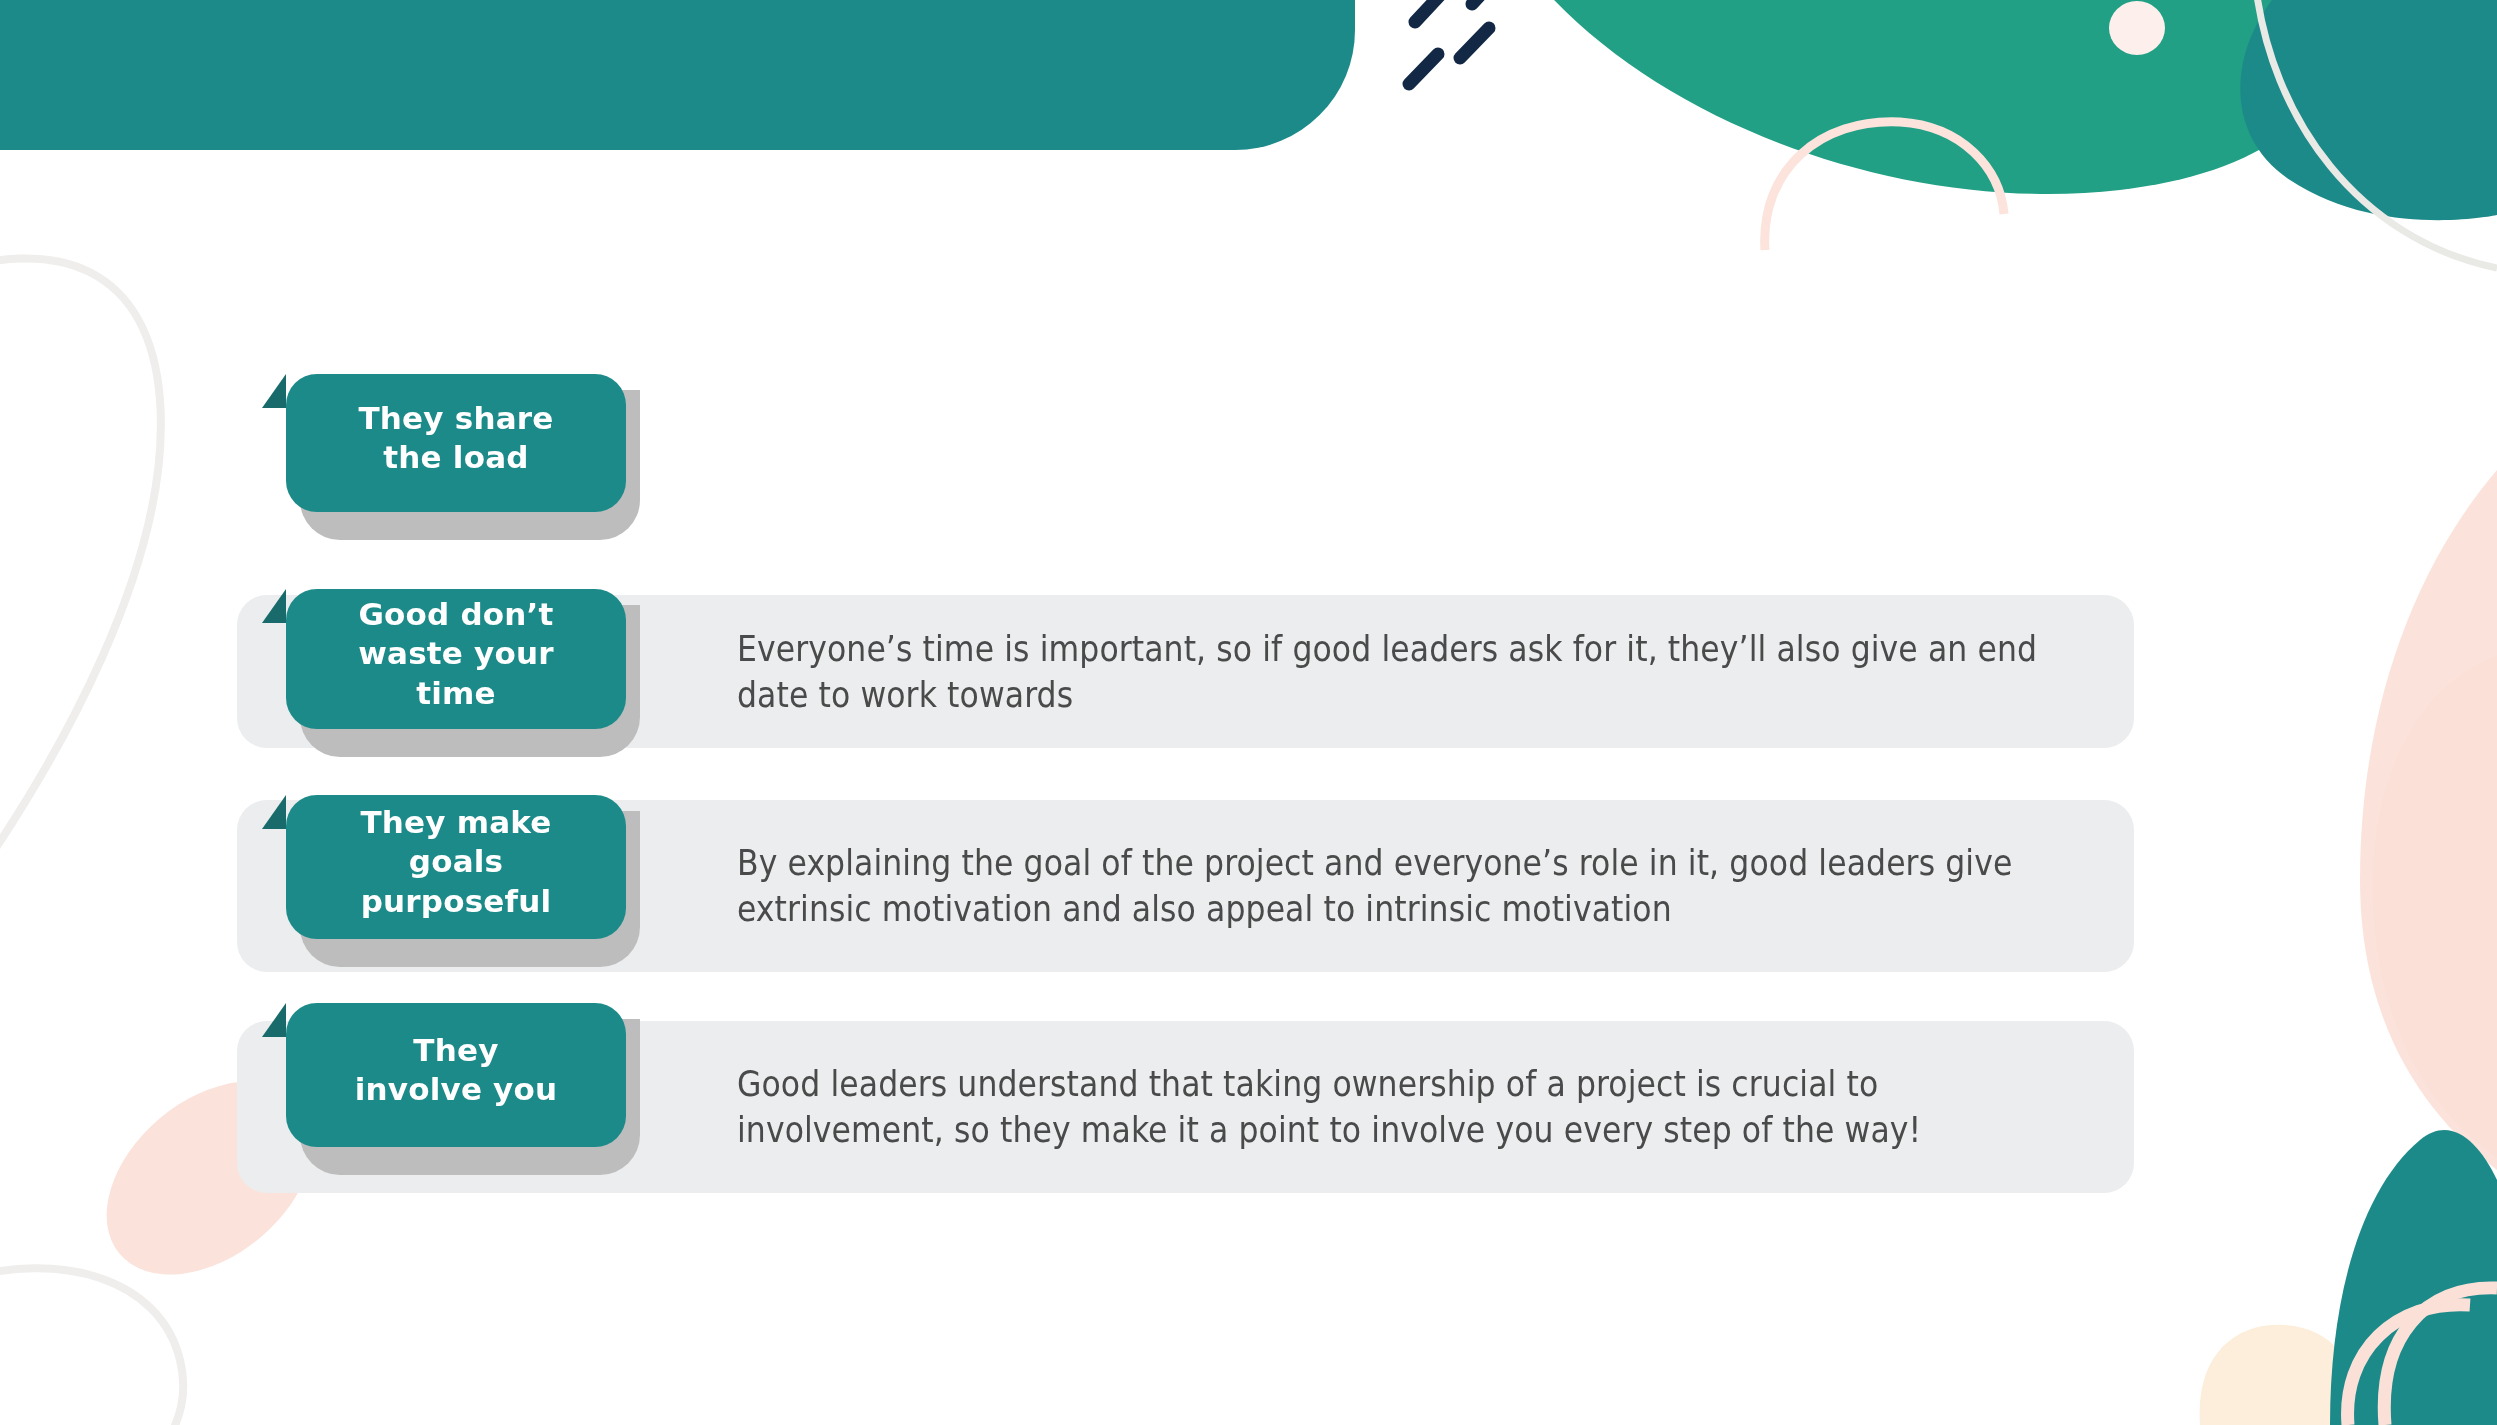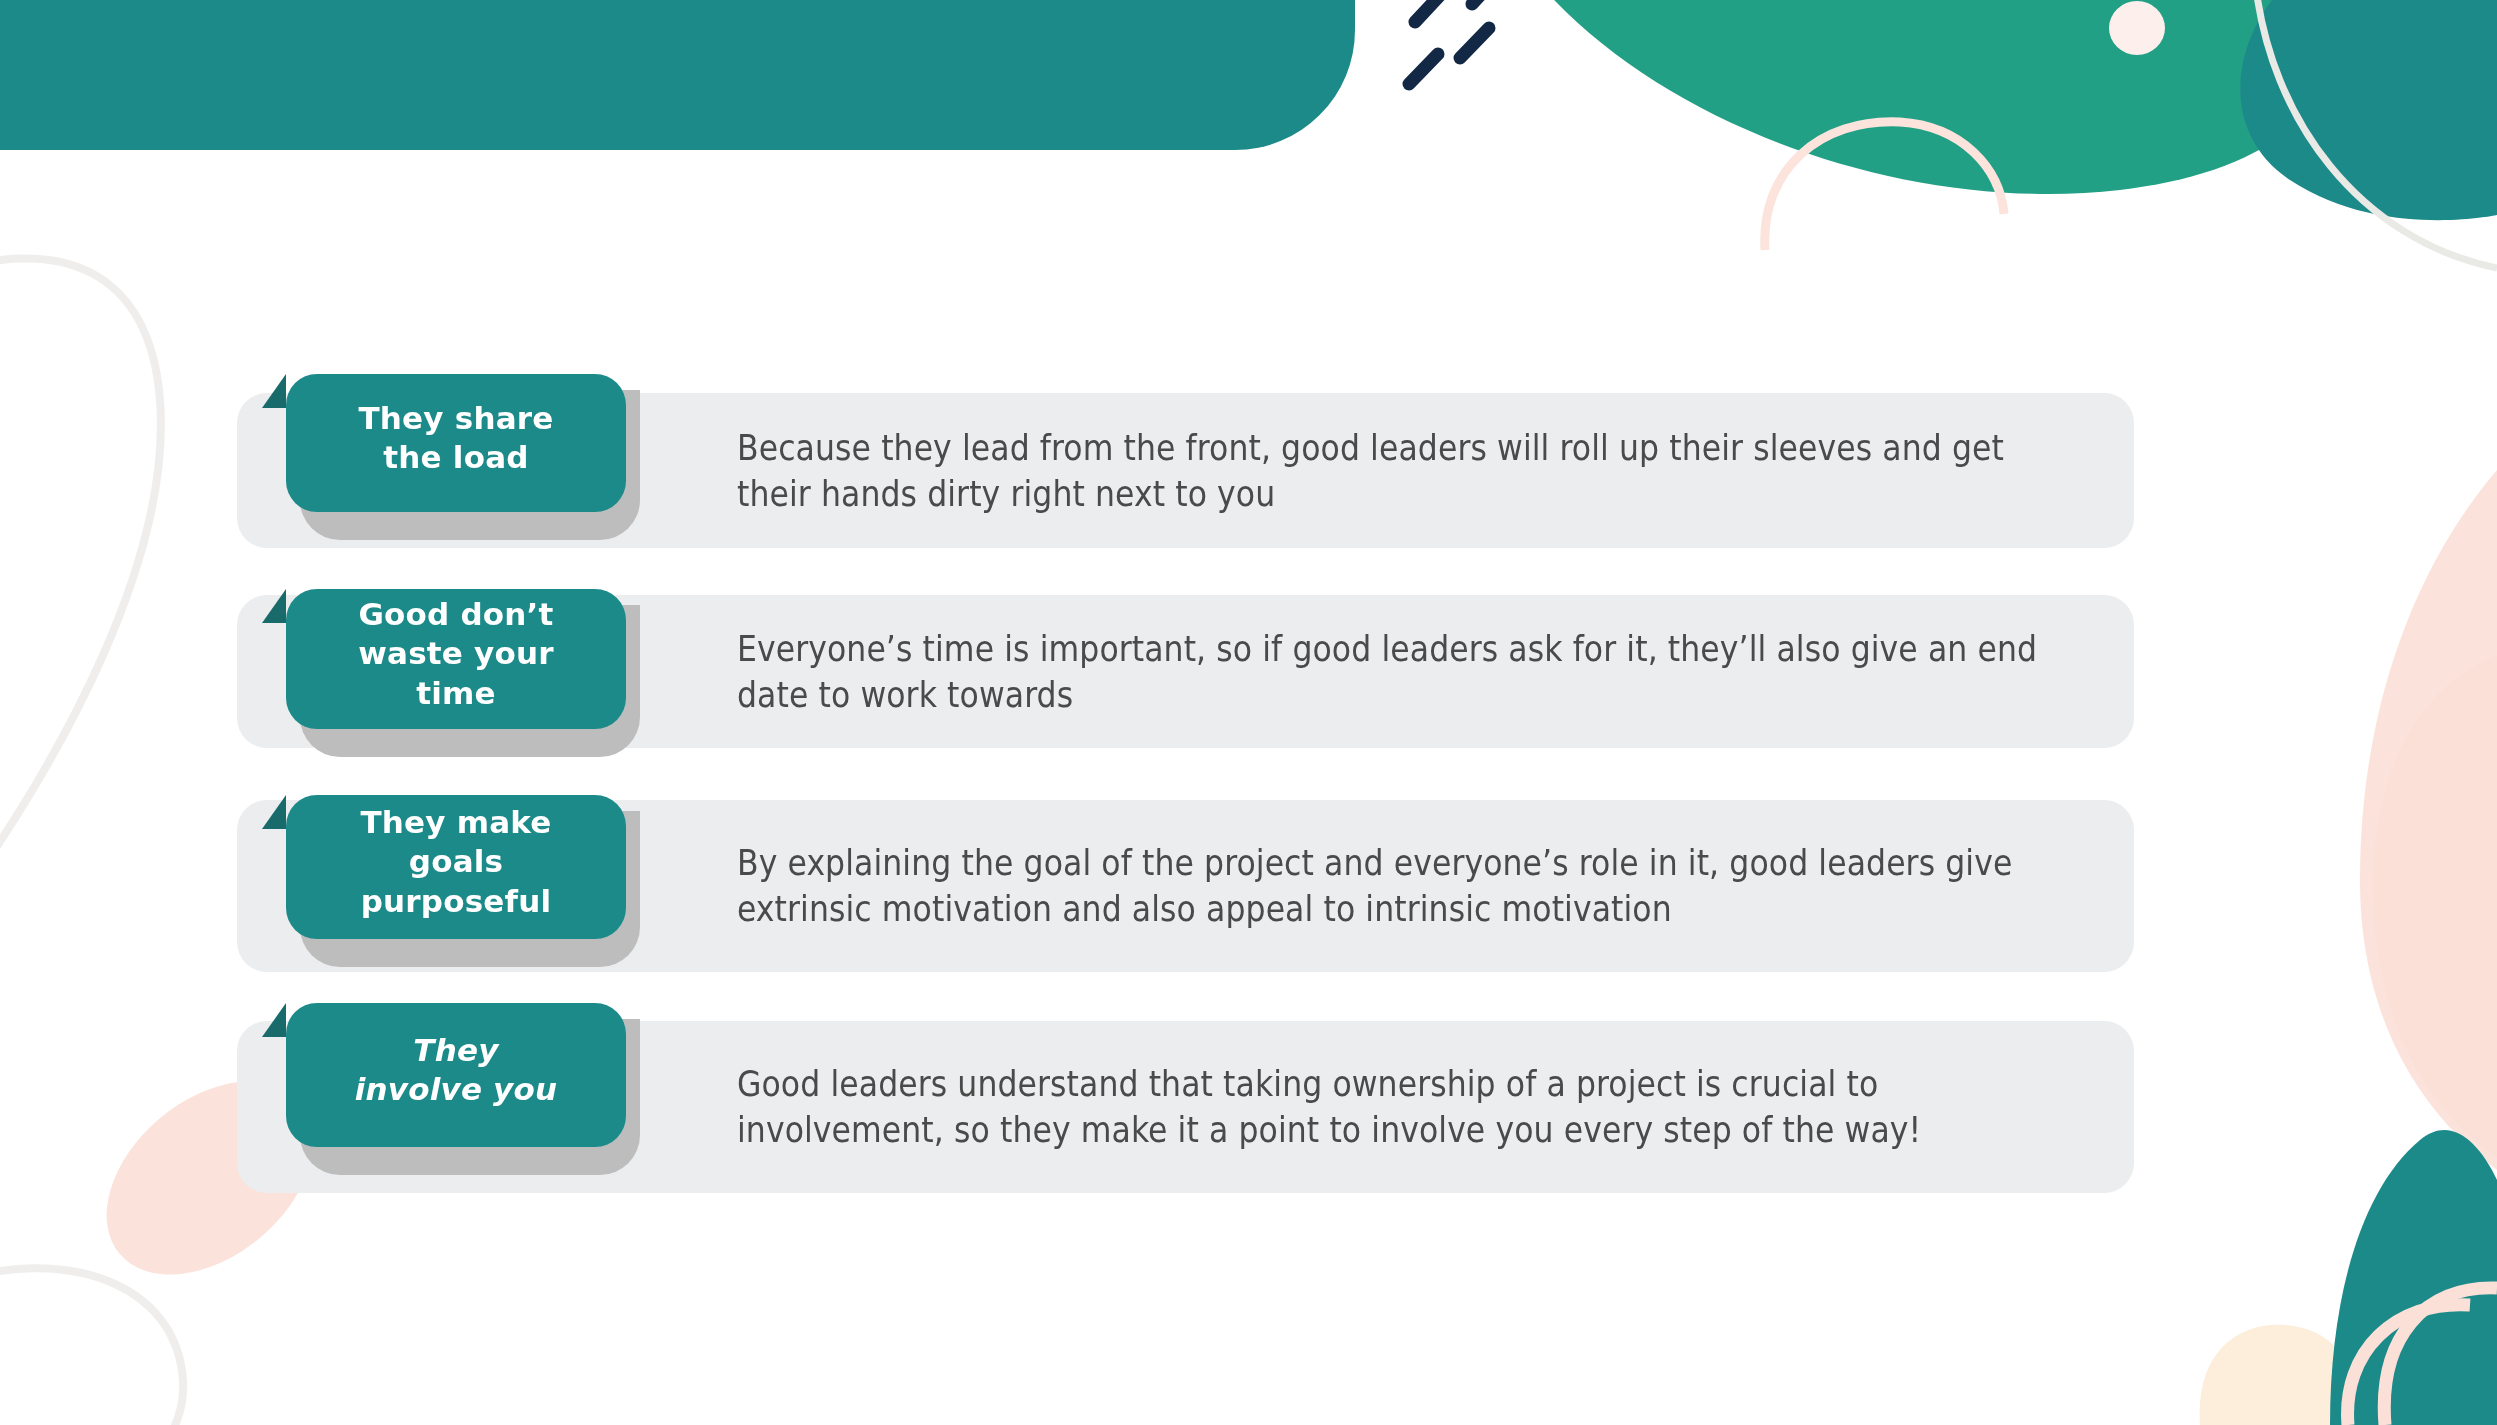--- a/index.html
+++ b/index.html
@@ -94,21 +94,21 @@
   }
 
   
   .ribbon-wrap {
     position: absolute;
     z-index: 6;
   }
   .ribbon-wrap-1 { left: 286px; top: 362px; width: 340px; height: 150px; }
   .ribbon-wrap-2 { left: 286px; top: 577px; width: 340px; height: 152px; }
   .ribbon-wrap-3 { left: 286px; top: 783px; width: 340px; height: 156px; }
-  .ribbon-wrap-4 { left: 286px; top: 991px; width: 340px; height: 156px; font-style: italic; }
+  .ribbon-wrap-4 { left: 286px; top: 991px; width: 340px; height: 156px; }
 
   
   .ribbon-shadow {
     position: absolute;
     left: 14px;
     top: 28px;
     width: 340px;
     height: 100%;
     background: #bdbdbd;
     border-bottom-left-radius: 40px;
@@ -202,23 +202,20 @@
 
     <path d="M2385 1425 C2378 1338, 2424 1285, 2497 1288" fill="none" stroke="#fbe0d8" stroke-width="13"></path>
     <path d="M2348 1425 C2342 1352, 2395 1300, 2470 1305" fill="none" stroke="#fbe0d8" stroke-width="13"></path>
   </svg>
 
   <div class="header-banner"></div>
   <div class="header-title">FIVE SIGNS THAT YOU'RE WORKING UNDER A GOOD LEADER</div>
 
   <div class="cards">
 
-    <div class="card card-1">
-      <div class="card-body">Because they lead from the front, good leaders will roll up their sleeves and get their hands dirty right next to you</div>
-    </div>
     <div class="ribbon-wrap ribbon-wrap-1">
       <div class="ribbon-shadow"></div>
       <div class="fold fold-left"></div>
       <div class="fold fold-right"></div>
       <div class="ribbon">
         <span class="ribbon-label">They share
 the load</span>
       </div>
     </div>
 

